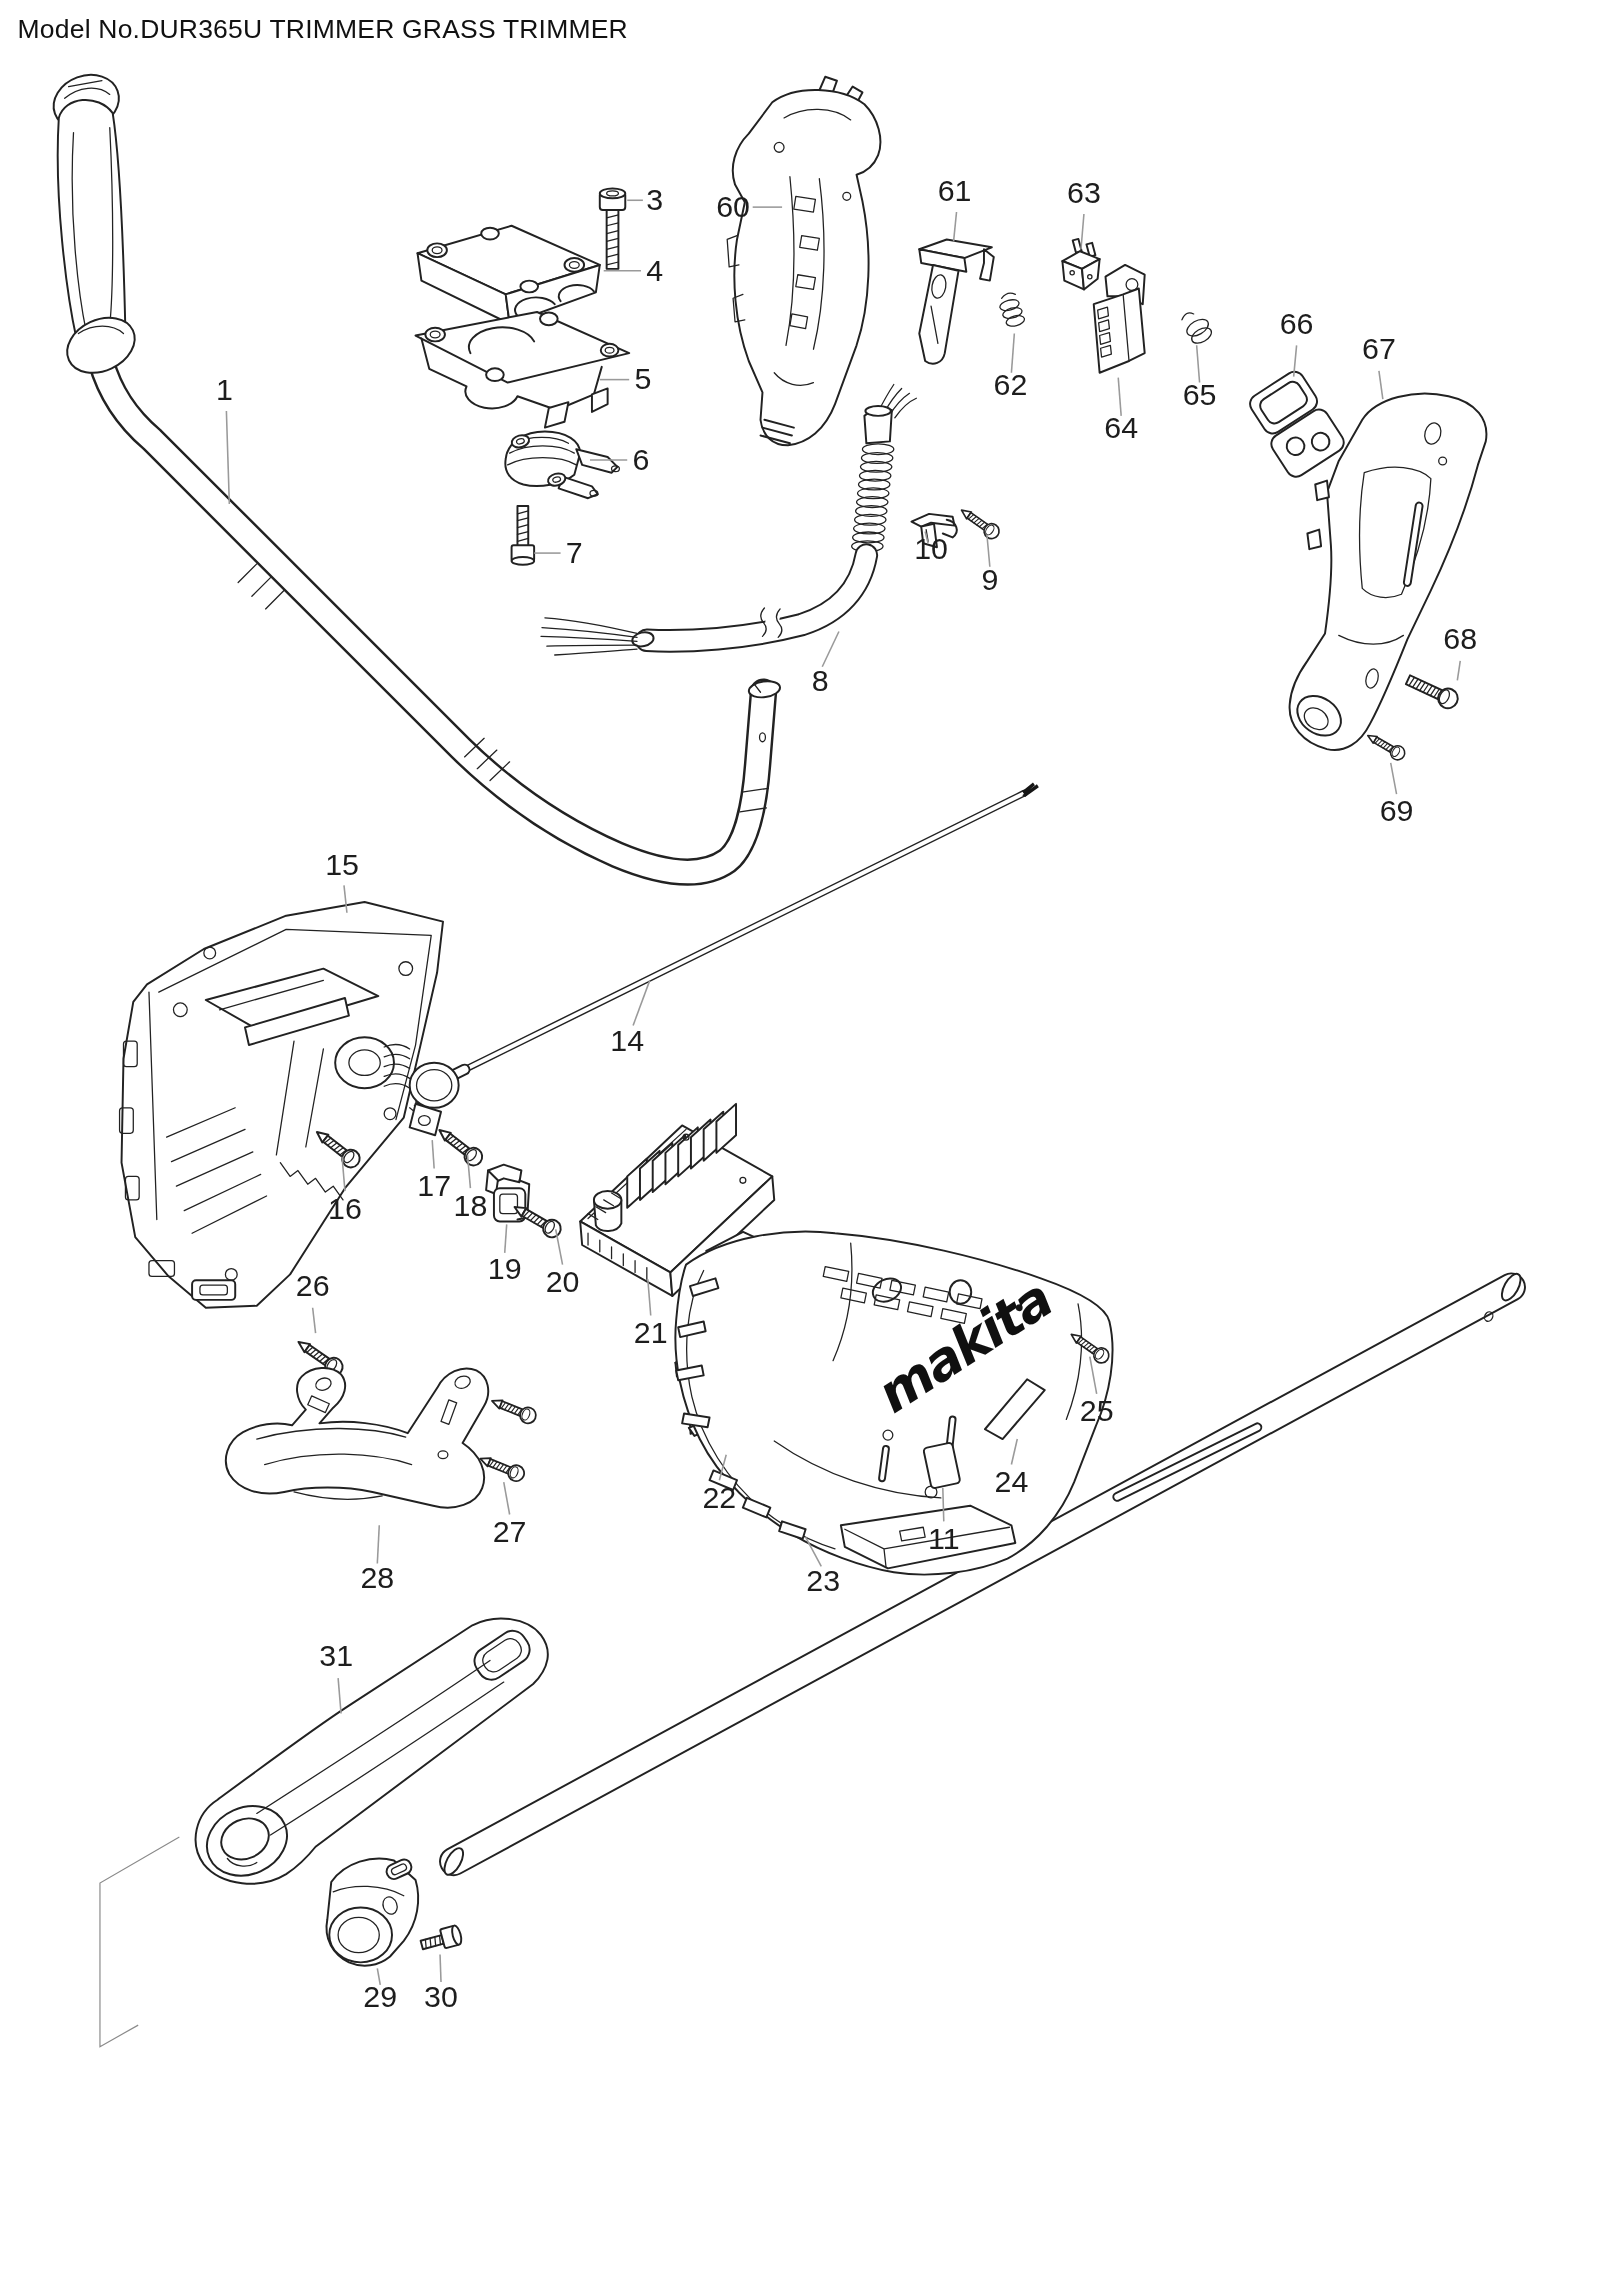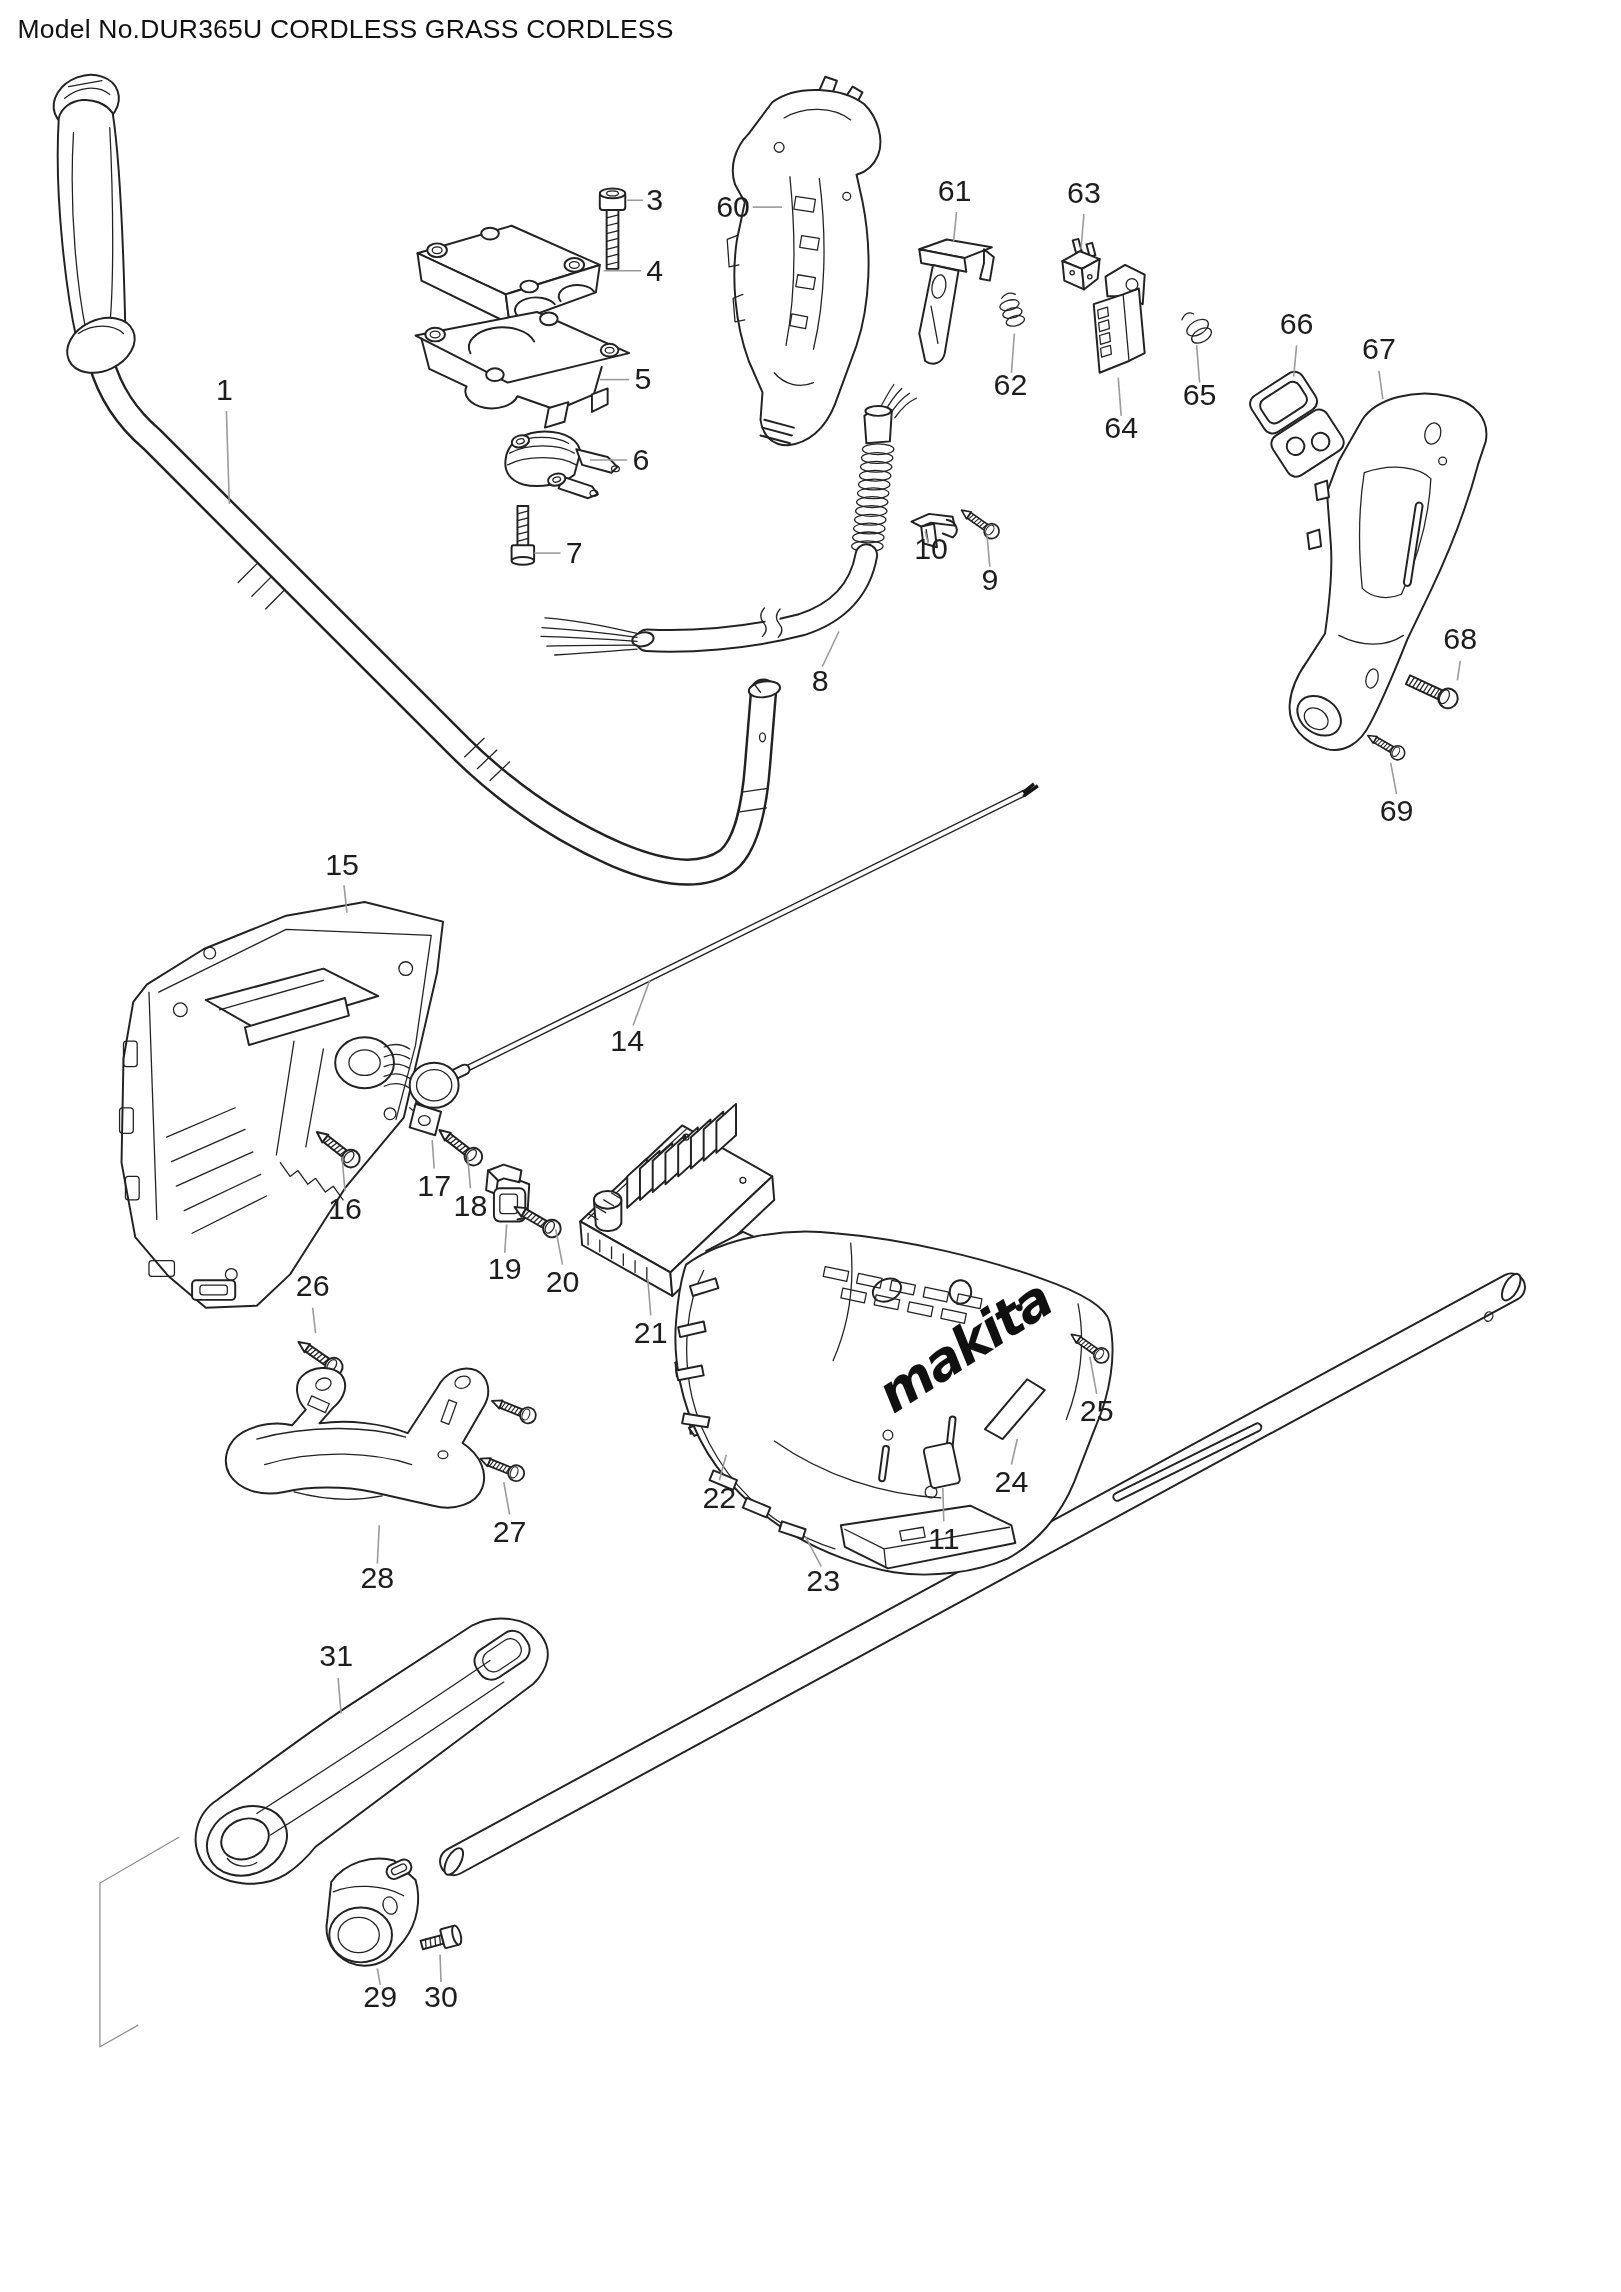--- a/index.html
+++ b/index.html
@@ -17,21 +17,21 @@
   .ti{fill:none;stroke:#fff;stroke-linecap:round;stroke-linejoin:round;}
   .faint{fill:none;stroke:#8a8a8a;stroke-width:1.2;}
   .part-label{font-family:"Liberation Sans",sans-serif;text-anchor:middle;}
   .brand{font-family:"DejaVu Sans",sans-serif;font-weight:bold;font-style:italic;
          letter-spacing:-2px;}
 </style>
 </head>
 <body>
 
 <div class="page">
-  <div class="title">Model No.DUR365U CORDLESS GRASS CORDLESS</div>
+  <div class="title">Model No.DUR365U TRIMMER GRASS TRIMMER</div>
 
   <svg id="diagram-svg" width="1621" height="2293" viewBox="0 0 1654 2339">
 
     <defs>
 
       <g id="tscrew">
         <path class="f" d="M 0,6 L 11,1 L 11,11 Z"></path>
         <rect class="f" x="11" y="2" width="25" height="8" rx="1"></rect>
         <path class="l1" d="M 15,2 l -2,8 M 19,2 l -2,8 M 23,2 l -2,8 M 27,2 l -2,8 M 31,2 l -2,8 M 35,2 l -2,8"></path>
         <circle class="f" cx="44" cy="6" r="9"></circle>

